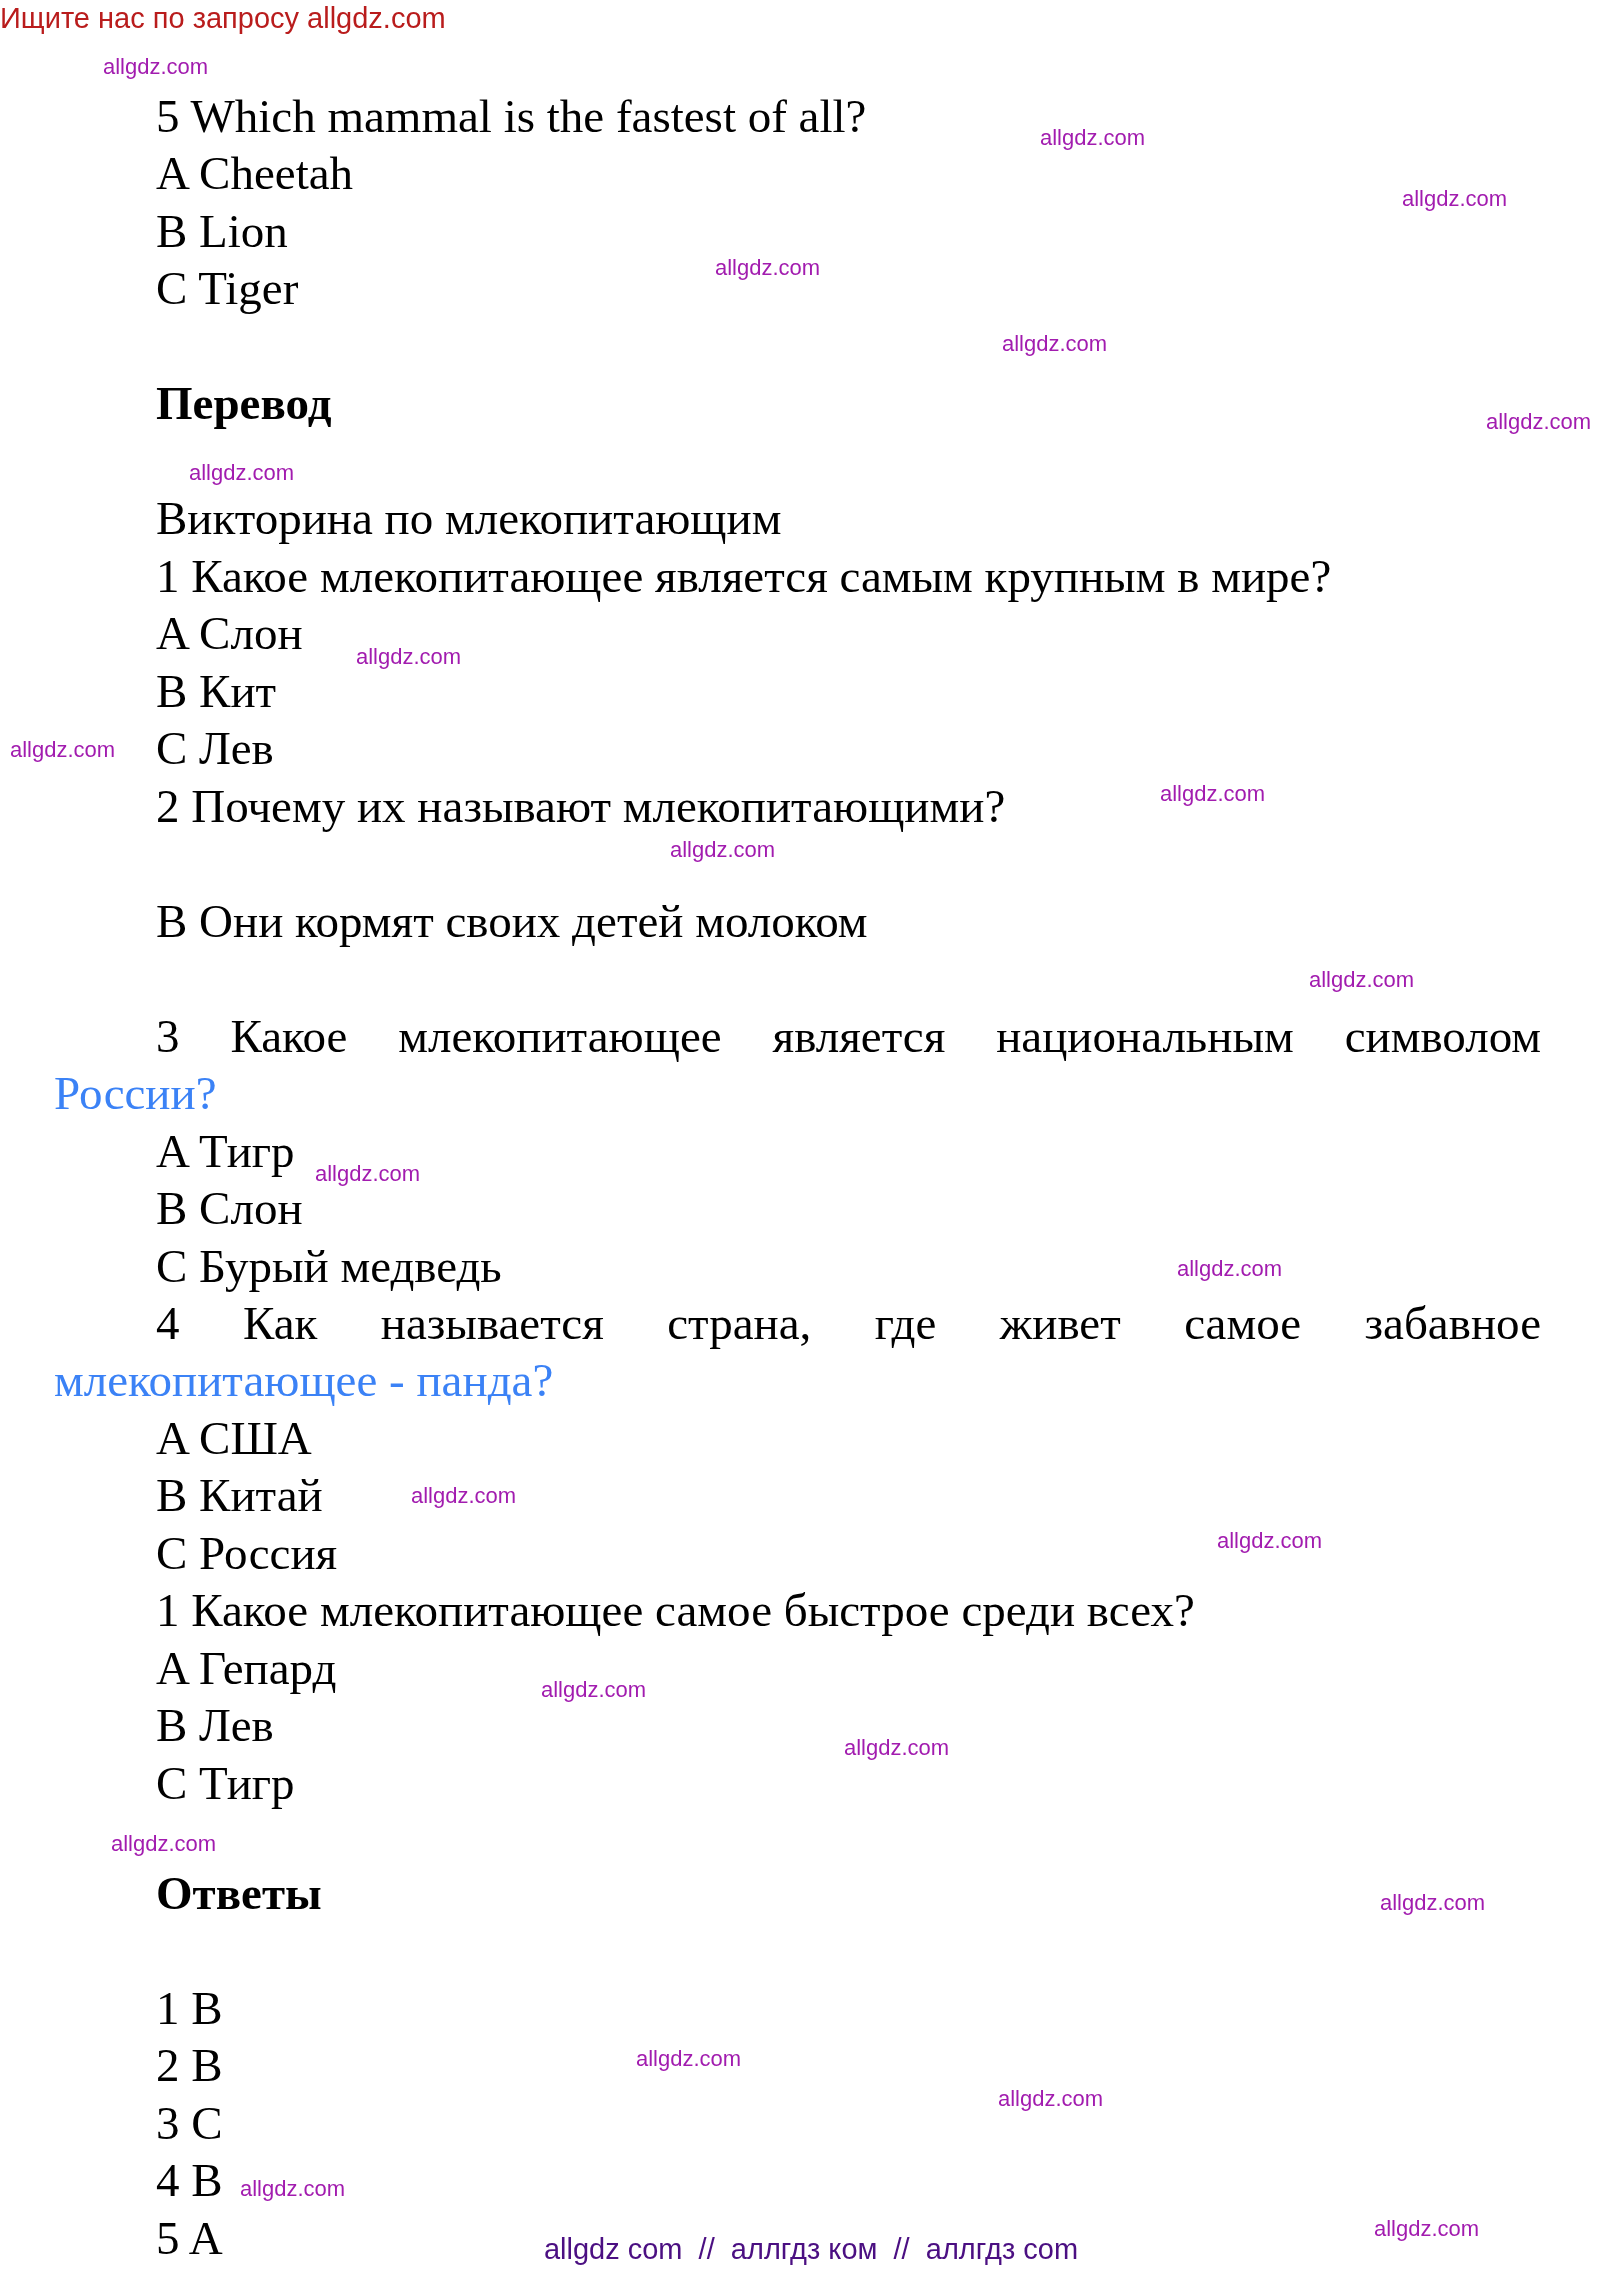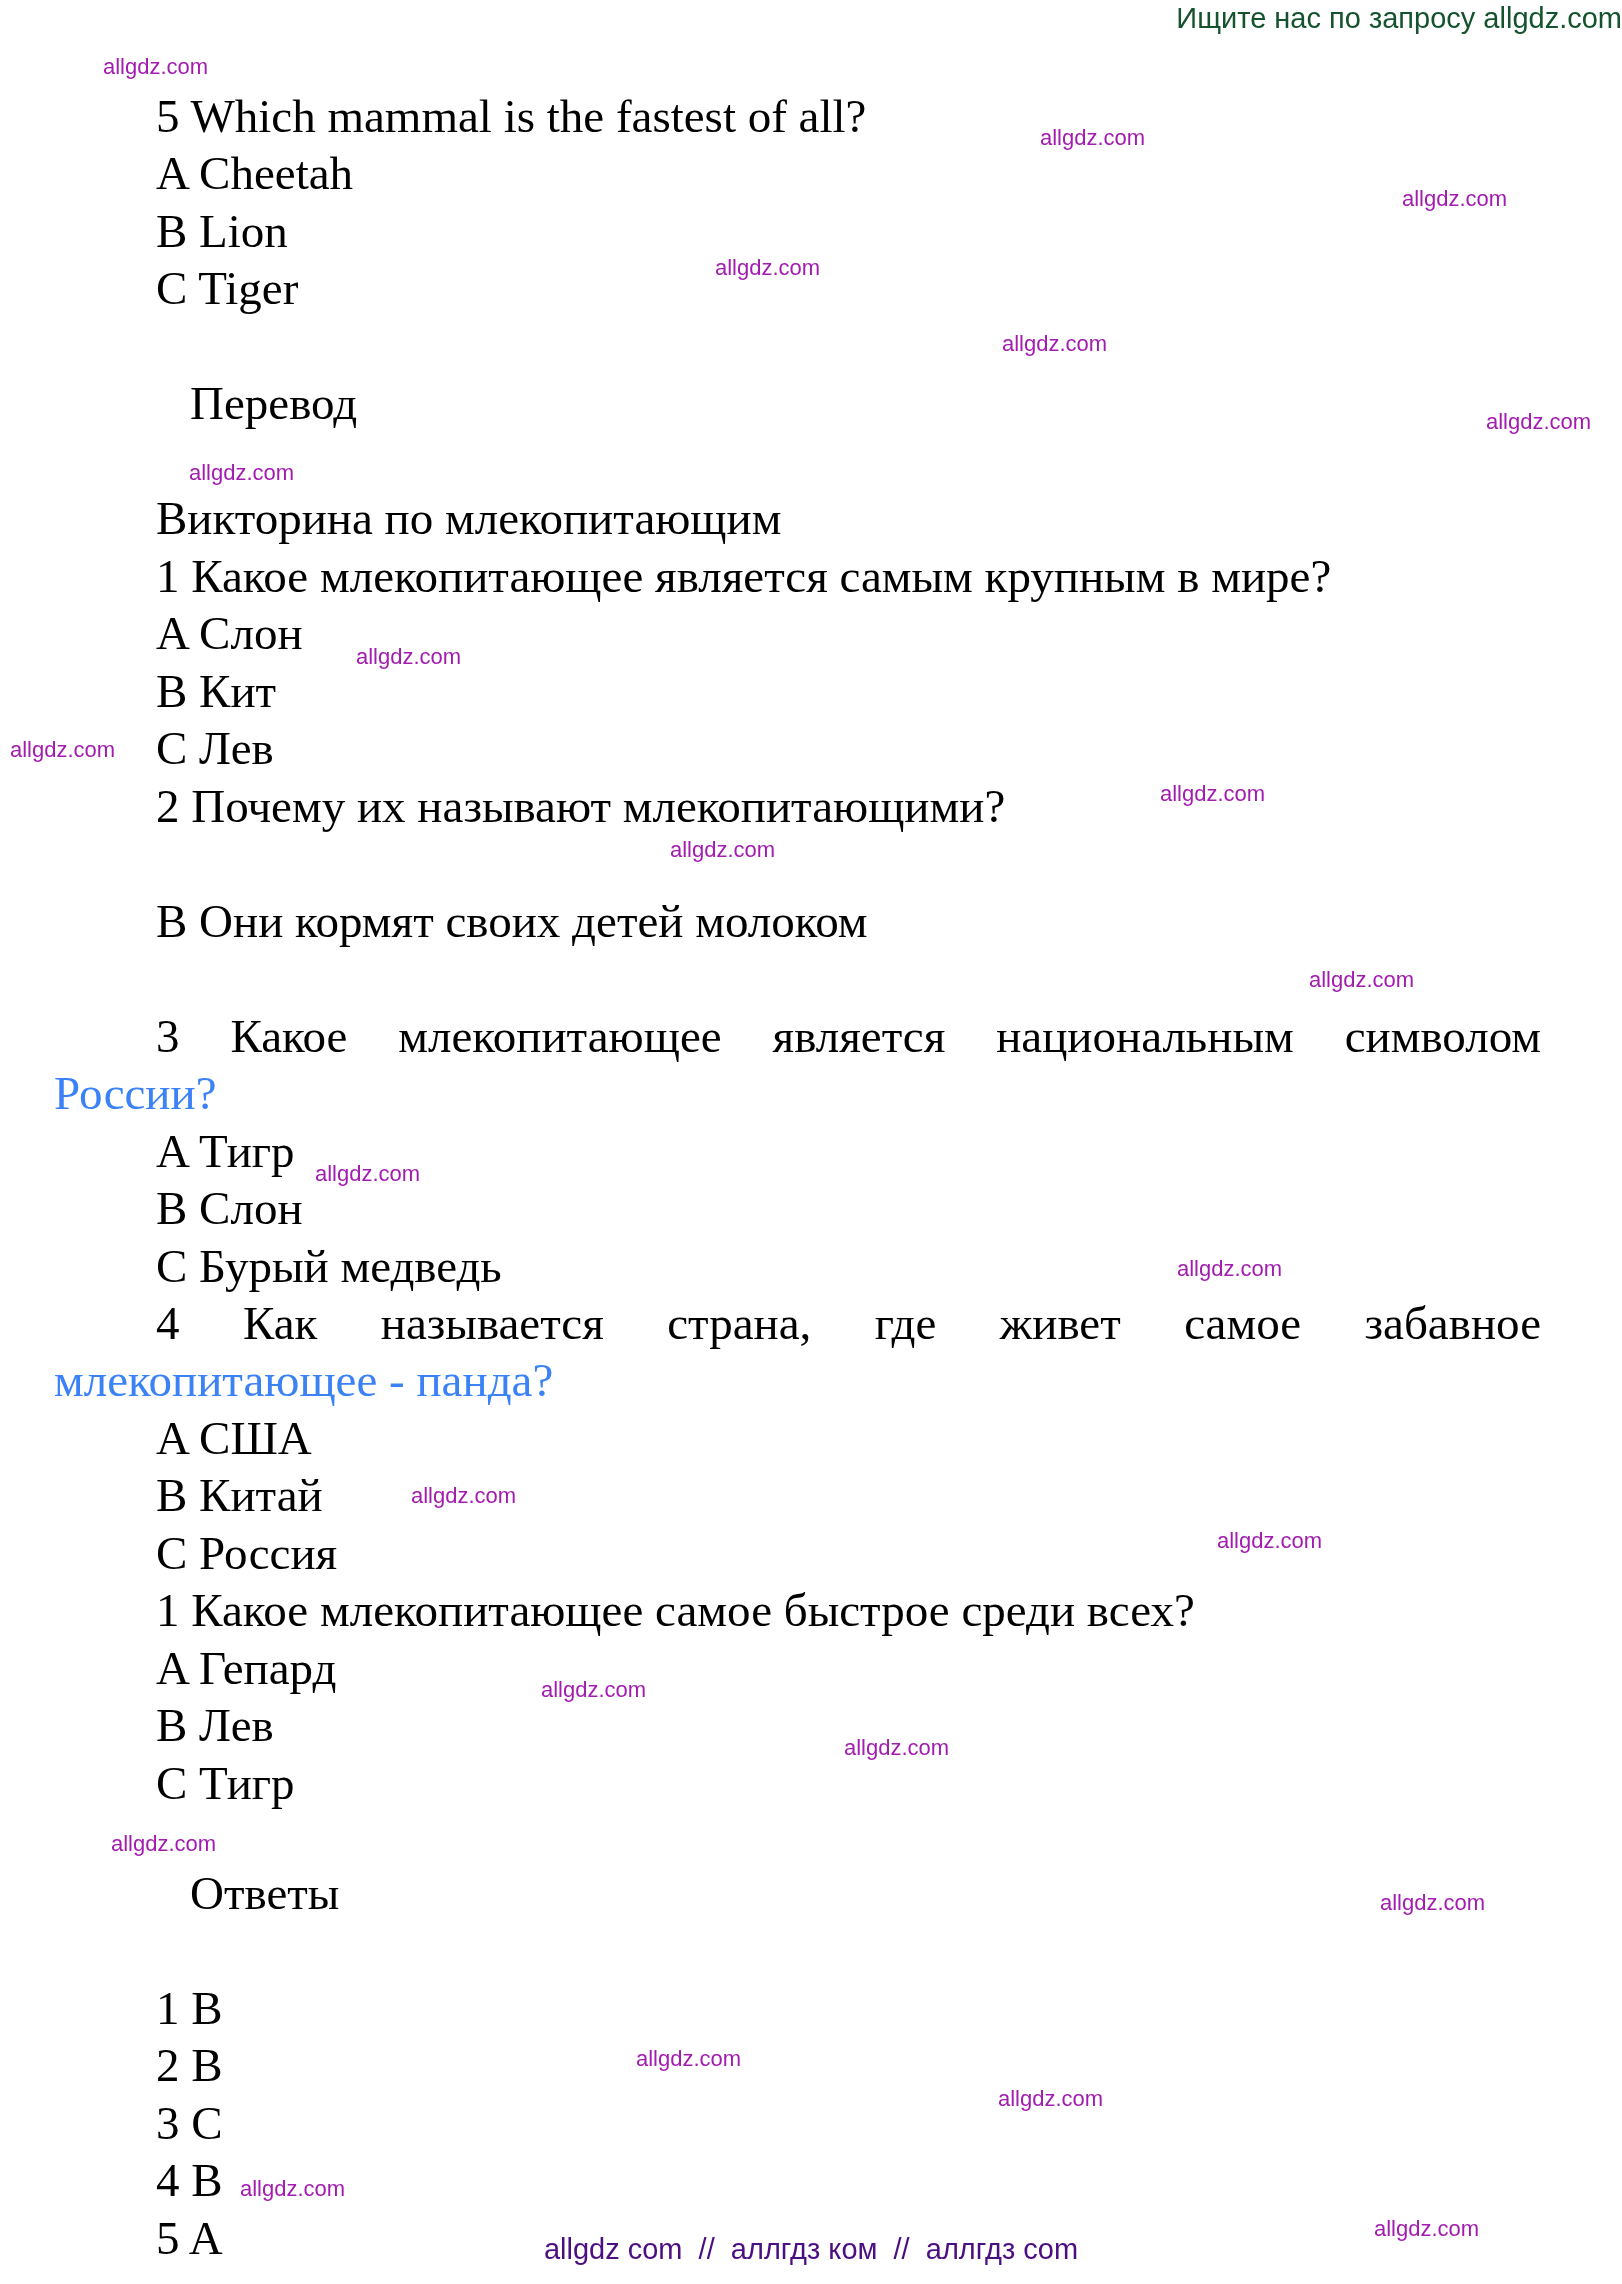--- a/index.html
+++ b/index.html
@@ -1,32 +1,32 @@
 <!DOCTYPE html>
 <html style="font-size:13.5px"><head>
 <meta charset="utf-8">
 <style>
   html, body { margin: 0; padding: 0; background: #ffffff; }
   body { width: 1622px; height: 2284px; position: relative; overflow: hidden; }
   .page { position: absolute; left: 0; top: 0; width: 1622px; height: 2284px; }
   .banner {
-    position: absolute; top: 1.7px; left: 0; width: 1622px; text-align: right;
-    font-family: "Liberation Sans", sans-serif; font-size: 29px; color: #14532d;
+    position: absolute; top: 1.7px; left: 0; width: 1622px; text-align: left;
+    font-family: "Liberation Sans", sans-serif; font-size: 29px; color: #b91c1c;
   }
   .footer {
     position: absolute; top: 2233px; left: 0; width: 1622px; text-align: center;
     font-family: "Liberation Sans", sans-serif; font-size: 29px; color: #4b0f82;
     white-space: pre;
   }
   .line {
     position: absolute; left: 156px;
     font-family: "Liberation Serif", serif; font-size: 47px; color: #000;
     line-height: 57px; white-space: nowrap;
   }
-  .heading { font-weight: normal; margin-left: 34px; }
+  .heading { font-weight: bold; }
   .justify {
     position: absolute; left: 156px; width: 1385px;
     font-family: "Liberation Serif", serif; font-size: 47px; color: #000;
     line-height: 57px; text-align: justify; text-align-last: justify;
   }
   .cont {
     position: absolute; left: 54px;
     font-family: "Liberation Serif", serif; font-size: 47px; color: #3b82f6;
     line-height: 57px; white-space: nowrap;
   }

